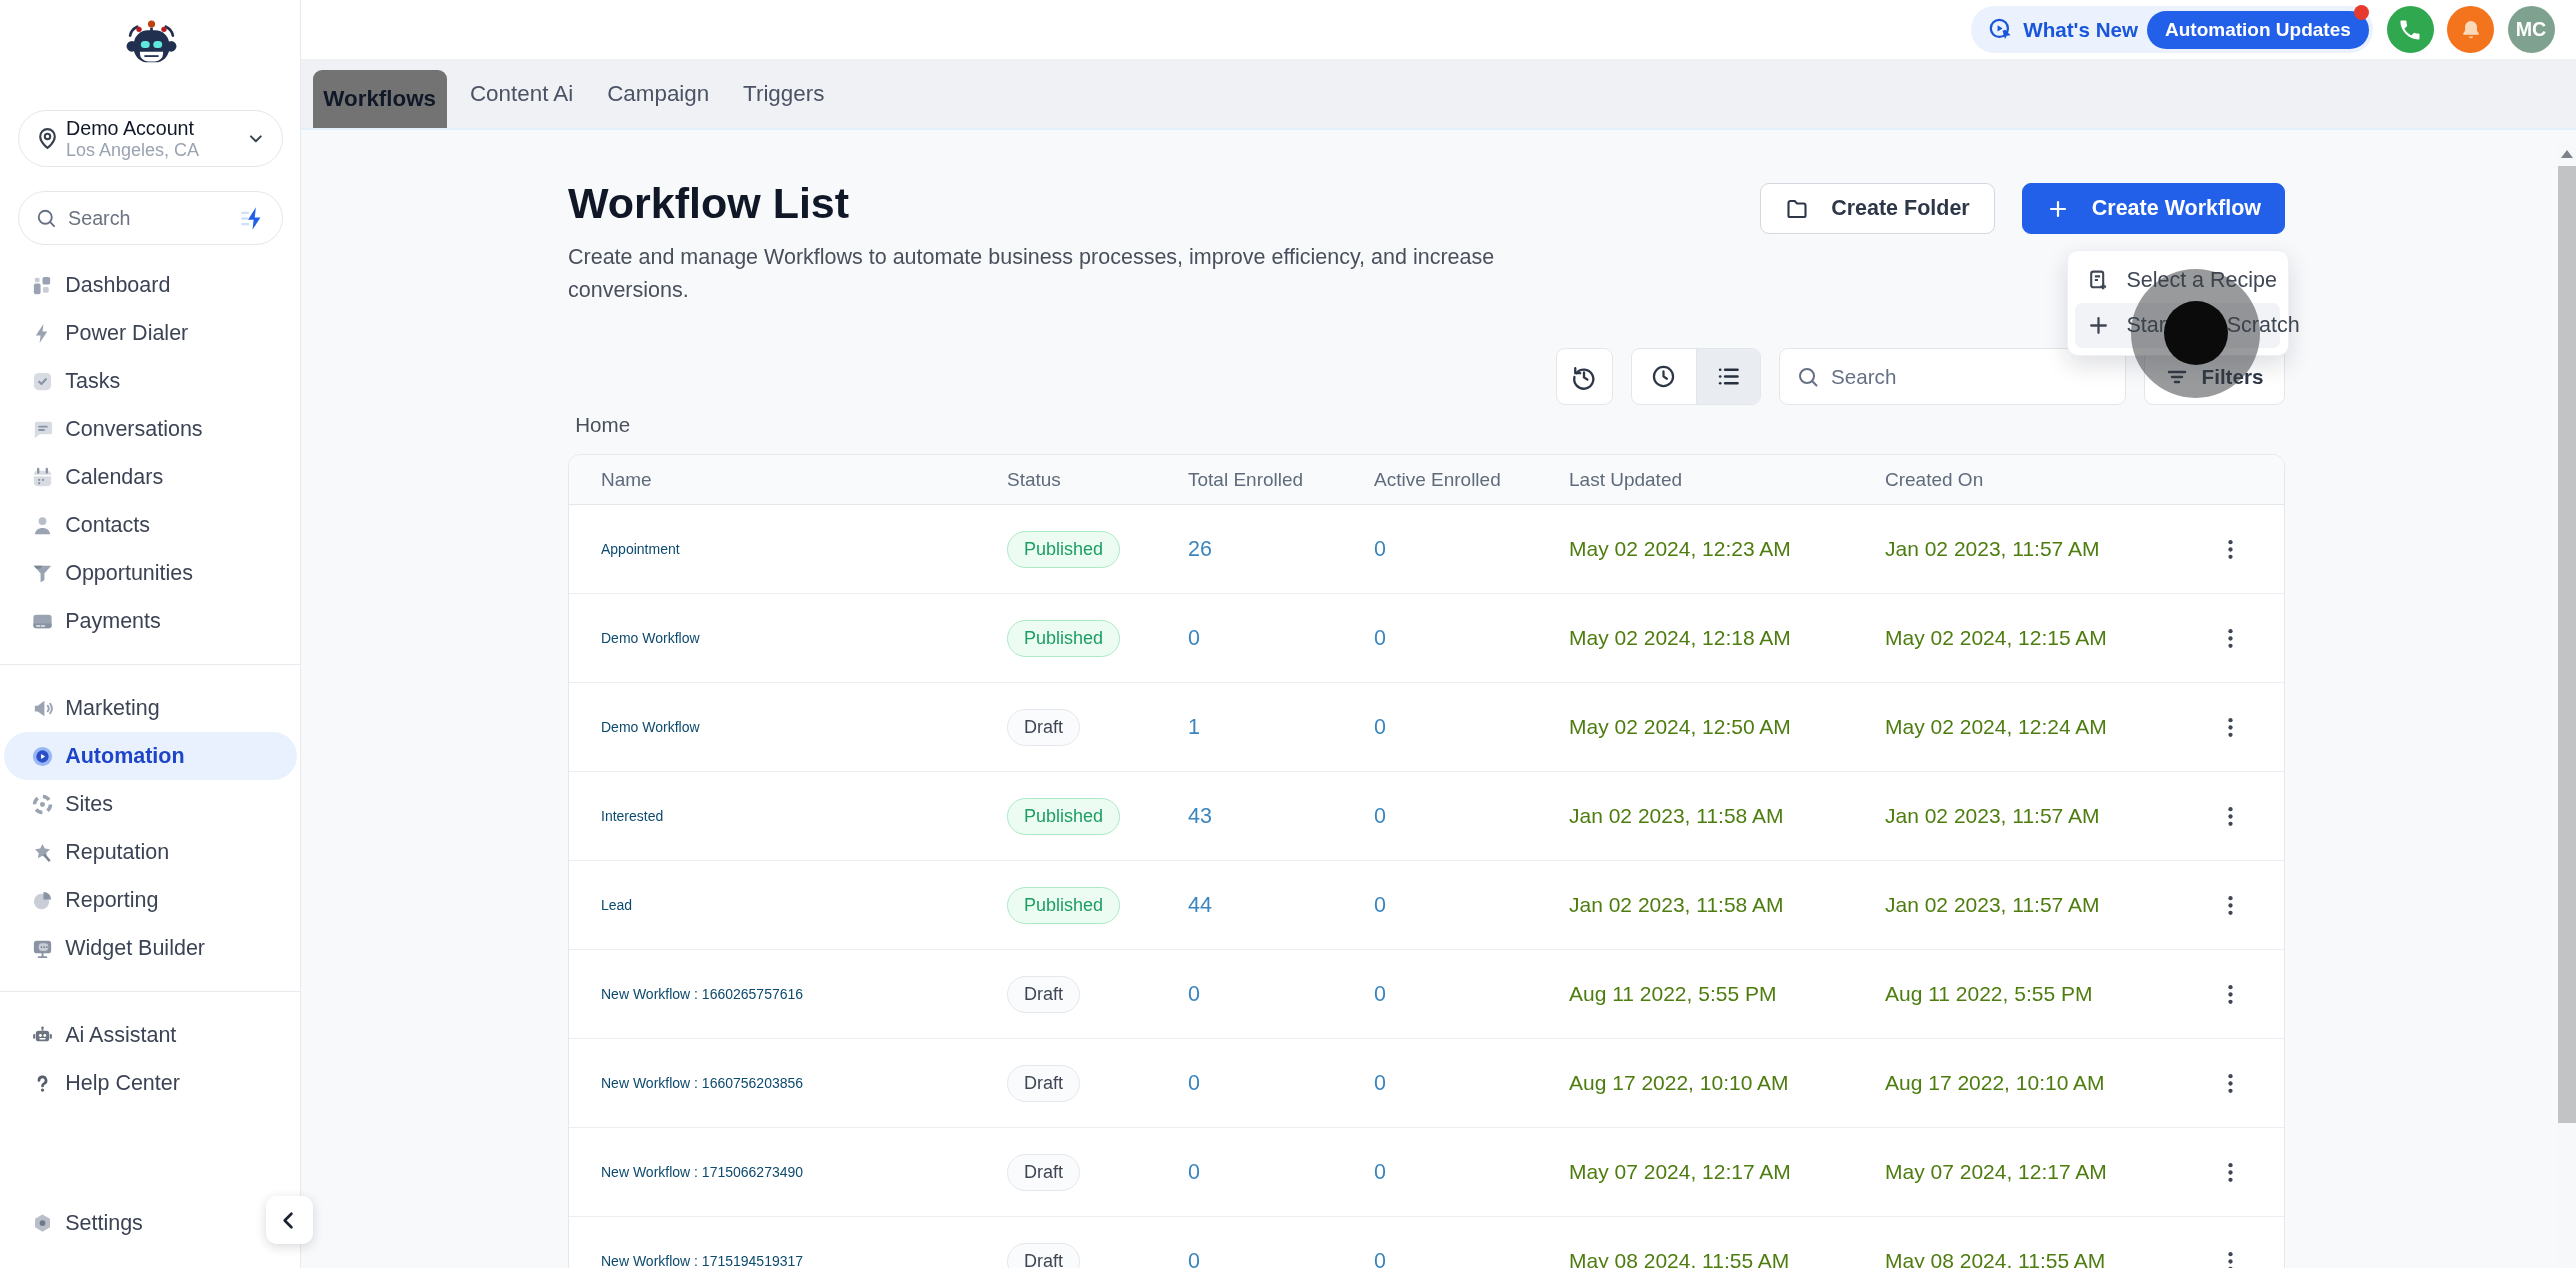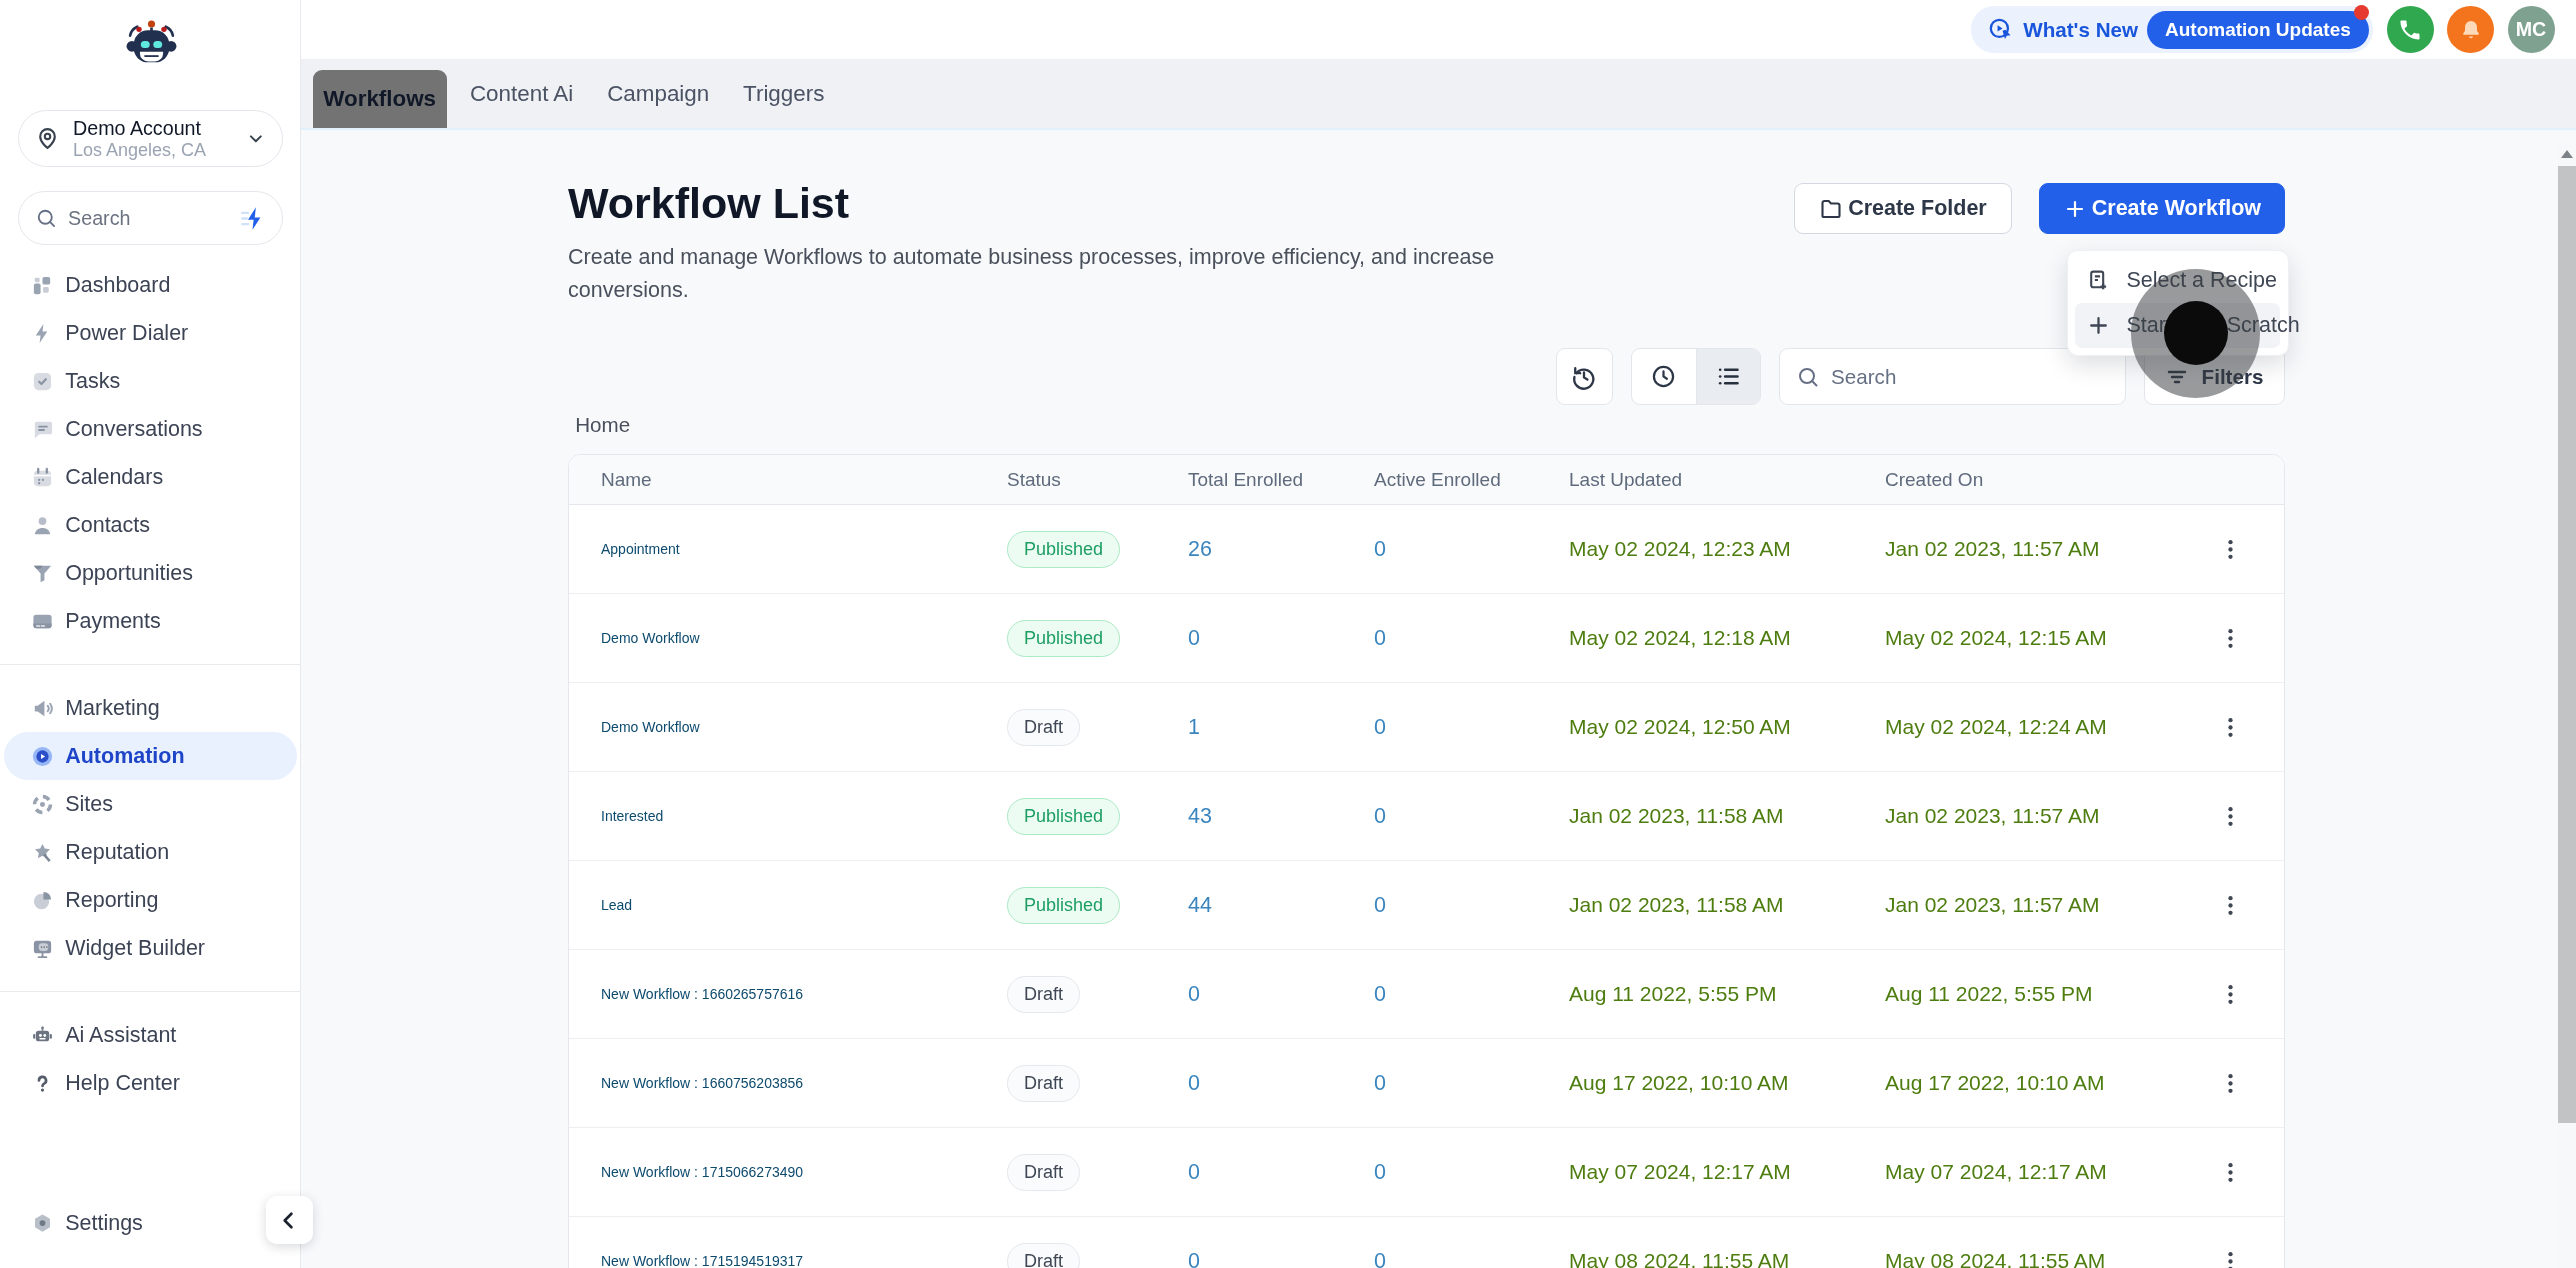--- a/index.html
+++ b/index.html
@@ -8,21 +8,21 @@
 
   .ic{display:inline-flex;align-items:center;justify-content:center;flex:none}
   .ic svg{width:100%;height:100%}
 
   
   .sidebar{position:absolute;left:0;top:0;width:301px;height:1268px;background:#fff;
     border-right:0.9px solid #e7e9ee;z-index:5}
   .logo{position:absolute;left:123px;top:16px;width:57px;height:57px}
   .account{position:absolute;left:18px;top:110px;width:265px;height:57px;background:#fff;
     border:1.3px solid #e4e7ec;border-radius:29px;display:flex;align-items:center;
-    padding:0 16px;gap:13px;cursor:pointer}
+    padding:0 16px;gap:6px;cursor:pointer}
   .account .pin{width:25px;height:25px;color:#39424f}
   .account-name{font-size:19.7px;color:#101828;line-height:23px}
   .account-loc{font-size:18px;color:#9aa3b2;line-height:20.6px}
   .account .chev{margin-left:auto;width:19.7px;height:19.7px;color:#39424f}
   .sb-search{position:absolute;left:18px;top:191px;width:265px;height:54px;background:#fff;
     border:1.3px solid #e4e7ec;border-radius:27px;display:flex;align-items:center;
     padding:0 16px;gap:10.7px}
   .sb-search .mag{width:22.4px;height:22.4px;color:#667085}
   .sb-search-txt{font-size:19.7px;color:#6b7280;flex:1}
   .sb-search .ai{width:27px;height:27px}
@@ -66,21 +66,21 @@
     font-weight:bold;color:#101828}
 
   
   .main{position:absolute;left:301px;top:132px;right:0;bottom:0;overflow:hidden}
   .container{position:absolute;left:267px;top:0;width:1717px;height:100%}
   .page-title{position:absolute;left:0;top:47px;font-size:43px;font-weight:bold;color:#101828}
   .page-sub{position:absolute;left:0;top:109px;width:1029px;font-size:21.5px;line-height:33px;
     color:#49505c}
   .actions{position:absolute;top:51px;right:0;display:flex;gap:27px}
   .btn{display:flex;align-items:center;justify-content:center;height:51px;border-radius:9px;
-    font-size:21.5px;font-weight:bold;cursor:pointer;gap:5px;white-space:nowrap}
+    font-size:21.5px;font-weight:bold;cursor:pointer;gap:22px;white-space:nowrap}
   .btn .ic{width:24px;height:24px}
   .btn-secondary{background:#fff;border:1.3px solid #d3d8e0;color:#2d3748;padding:0 24px}
   .btn-primary{background:#2360ea;border:1.3px solid #2360ea;color:#fff;padding:0 23px}
   .dropdown{position:absolute;top:118px;right:-3.6px;width:222px;background:#fff;
     border:0.9px solid #eef0f3;border-radius:10.7px;padding:7.2px;z-index:40;
     box-shadow:0 9px 25px rgba(16,24,40,.14)}
   .dd-item{height:45px;display:flex;align-items:center;gap:15px;padding:0 11.6px;font-size:21.5px;
     color:#3f4754;border-radius:7.2px;cursor:pointer;white-space:nowrap}
   .dd-item .ic{width:25px;height:25px;color:#3f4754}
   .dd-item.hovered{background:#f2f3f6}

